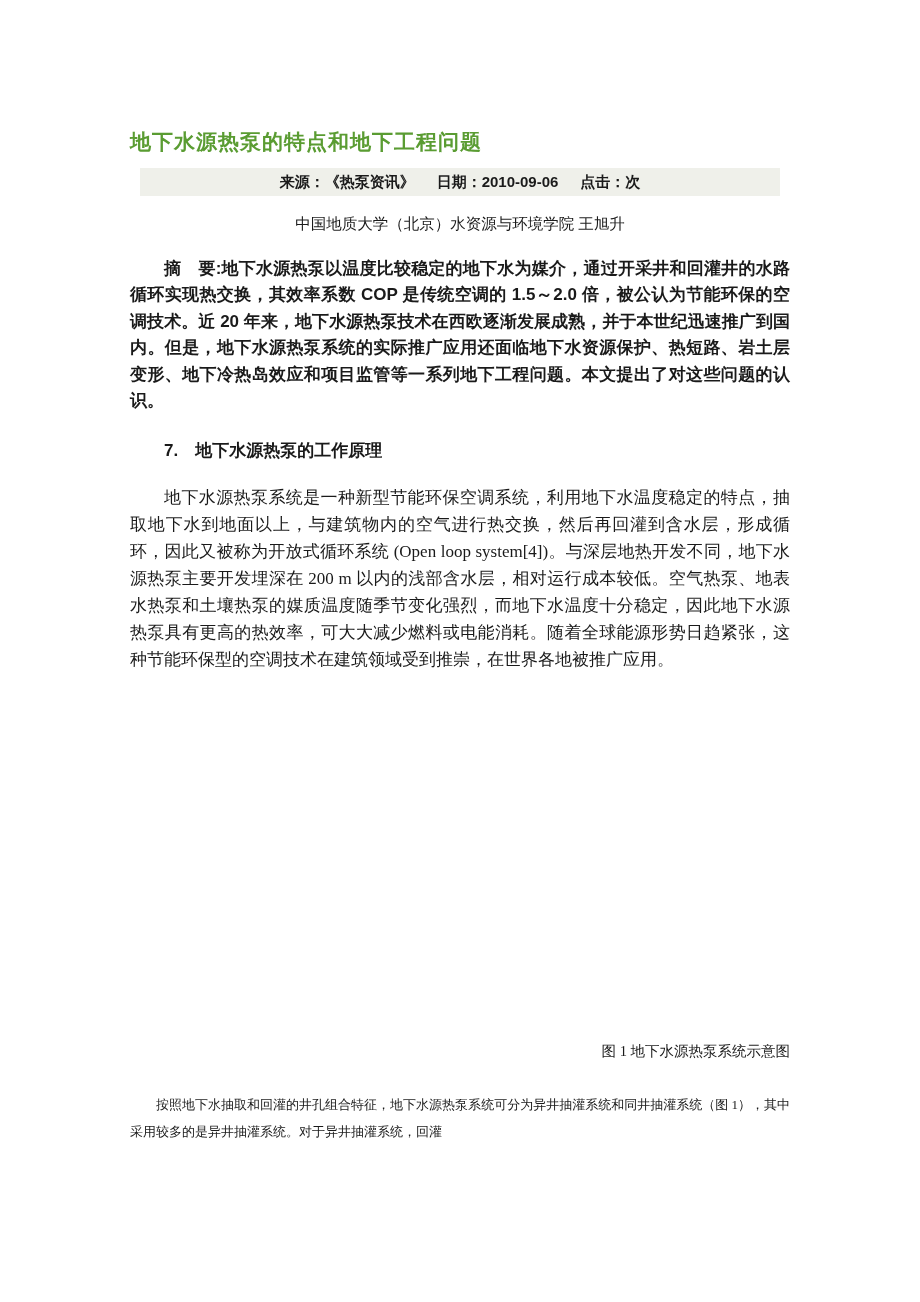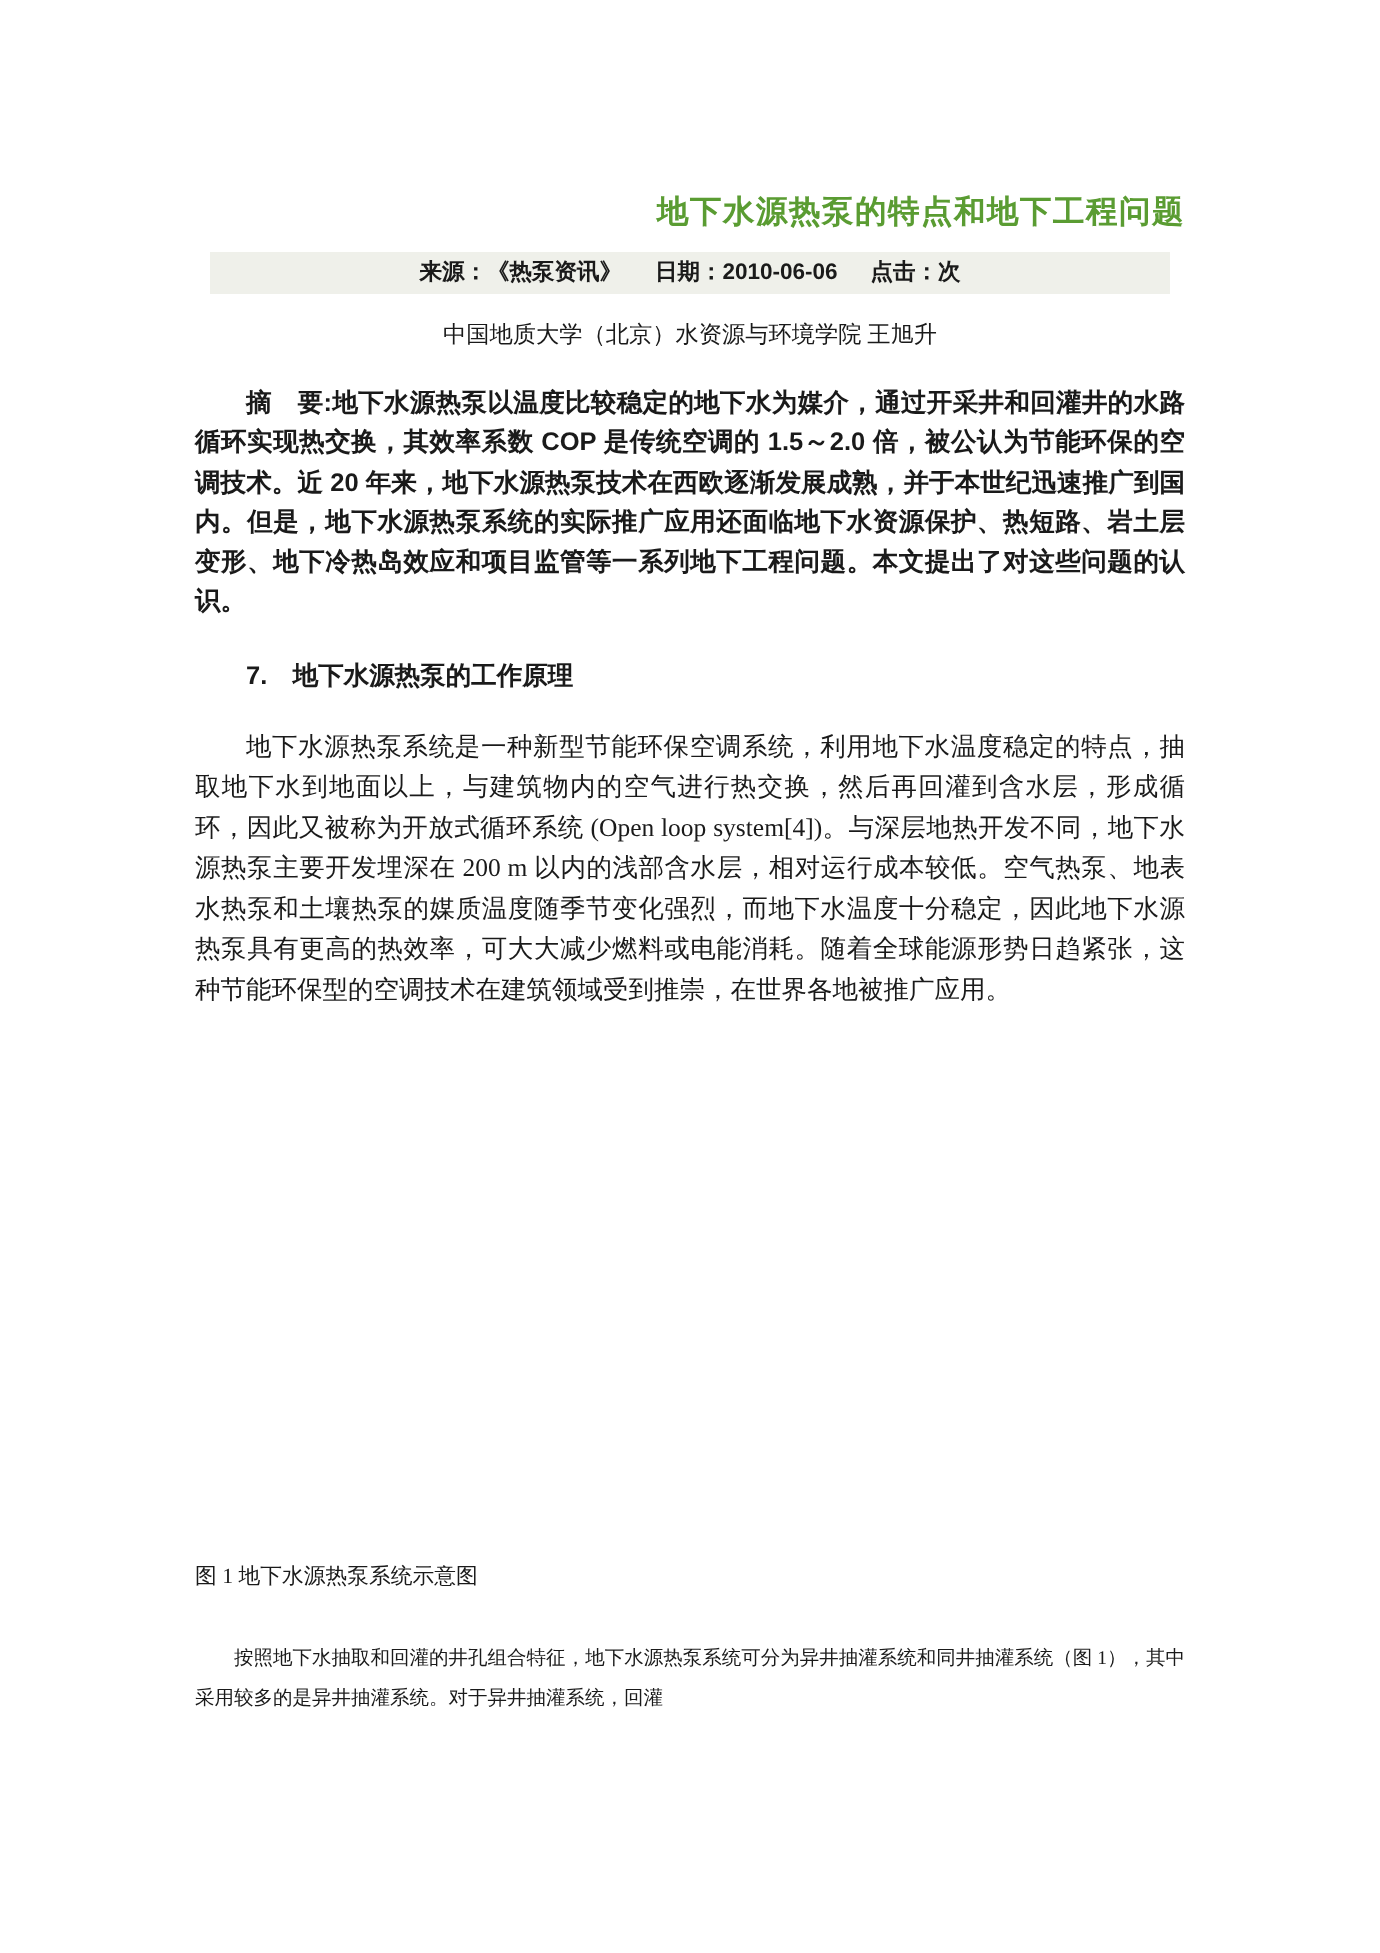--- a/index.html
+++ b/index.html
@@ -18,21 +18,21 @@
     padding-top:128px;
     color:var(--text);
     font-family:"Liberation Serif","DejaVu Serif",serif;
   }
   .content{width:660px;margin:0 auto;}
   .article-title{
     font-family:"Liberation Sans","DejaVu Sans",sans-serif;
     font-size:21px;
     font-weight:bold;
     color:var(--title-green);
-    text-align:right;
+    text-align:left;
     line-height:28px;
     letter-spacing:1px;
   }
   .meta-bar{
     width:640px;
     height:28px;
     margin:12px auto 0 auto;
     background:var(--bar-bg);
     display:flex;
     justify-content:center;
@@ -80,41 +80,41 @@
     line-height:27px;
     text-align:justify;
     text-indent:2em;
   }
   .figure-placeholder{
     height:368px; 
   }
   .figure-caption{
     font-size:14.5px;
     line-height:20px;
-    text-align:left;
+    text-align:right;
   }
   .closing-para{
     margin-top:30px;
     font-size:13px;
     line-height:27px;
     text-align:justify;
     text-indent:2em;
   }
 </style>
 </head>
 <body>
 
 <div class="page">
   <div class="content">
 
     <div class="article-title">地下水源热泵的特点和地下工程问题</div>
 
     <div class="meta-bar">
       <span>来源：《热泵资讯》</span>
-      <span>日期：2010-06-06</span>
+      <span>日期：2010-09-06</span>
       <span>点击：次</span>
     </div>
 
     <div class="byline">中国地质大学（北京）水资源与环境学院 王旭升</div>
 
     <div class="abstract">摘　要:地下水源热泵以温度比较稳定的地下水为媒介，通过开采井和回灌井的水路循环实现热交换，其效率系数 COP 是传统空调的 1.5～2.0 倍，被公认为节能环保的空调技术。近 20 年来，地下水源热泵技术在西欧逐渐发展成熟，并于本世纪迅速推广到国内。但是，地下水源热泵系统的实际推广应用还面临地下水资源保护、热短路、岩土层变形、地下冷热岛效应和项目监管等一系列地下工程问题。本文提出了对这些问题的认识。</div>
 
 
     <div class="section-heading">7.　地下水源热泵的工作原理</div>
 

